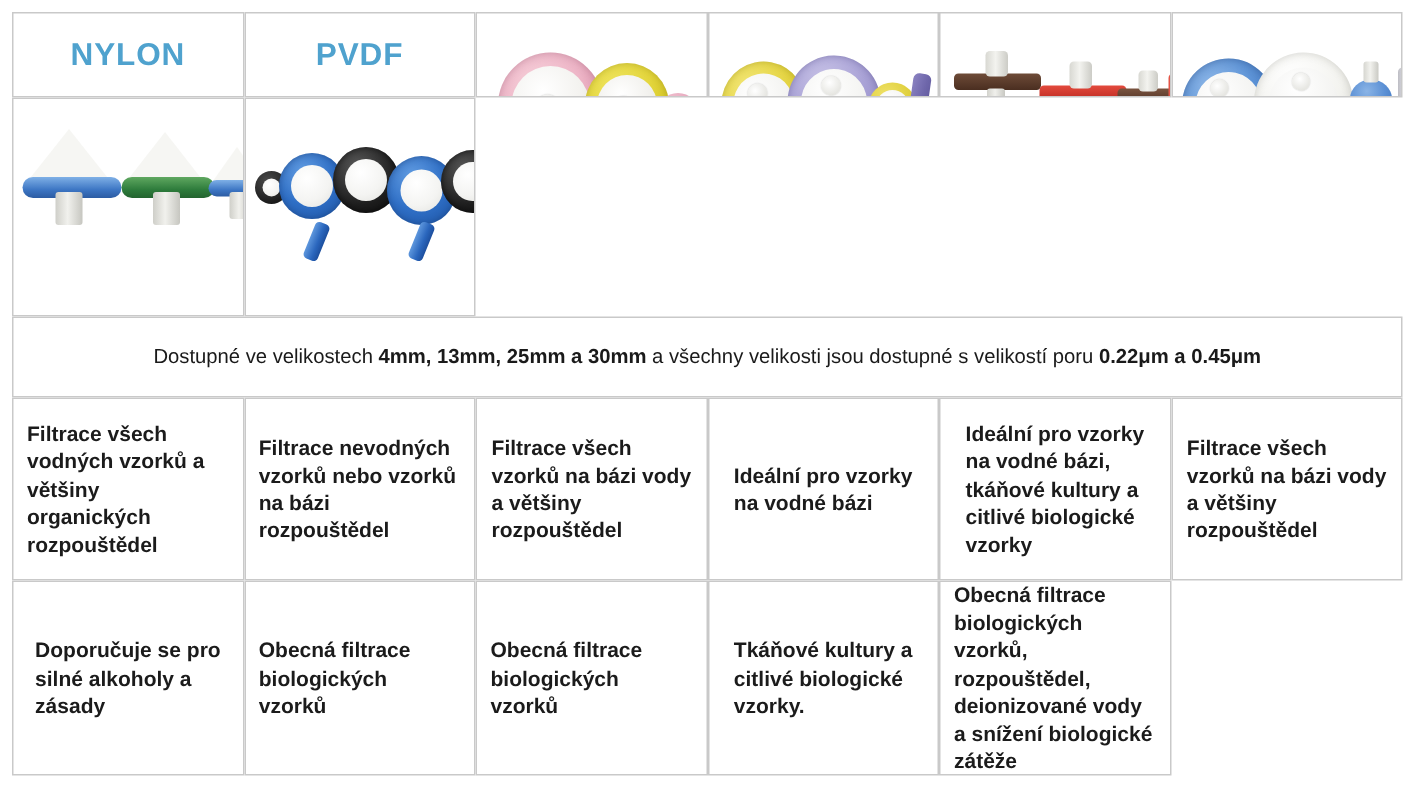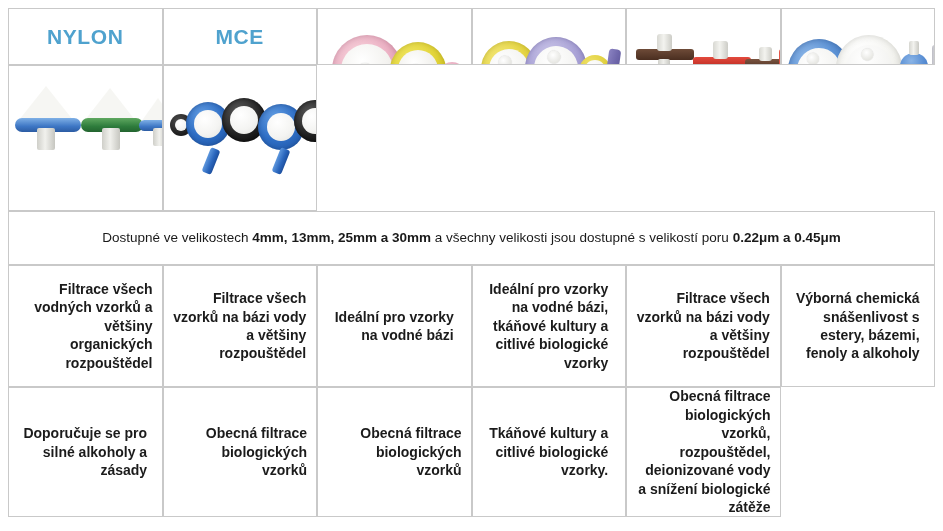--- a/index.html
+++ b/index.html
@@ -28,21 +28,21 @@
     grid-template-columns: repeat(6, 1fr);
     grid-template-rows: 57px 146px 54px 122px 130px;
     box-sizing: border-box;
   }
   .cell {
     border: 1px solid #c9c9c9;
     box-sizing: border-box;
     display: flex;
     align-items: center;
     justify-content: center;
-    text-align: right;
+    text-align: left;
     background: #ffffff;
     overflow: hidden;
   }
   
   .hdr {
     font-size: 21px;
     font-weight: bold;
     letter-spacing: 0.6px;
     color: #4fa2ce;
   }
@@ -99,21 +99,21 @@
 </head>
 <body>
 
 <div class="sheet">
   <div class="grid">
 
     <div class="cell hdr">
       <span>NYLON</span>
     </div>
     <div class="cell hdr">
-      <span>MCE</span>
+      <span>PVDF</span>
     </div>
 
     <div class="cell imgcell">
       <div class="imgstage">
         <div class="part disc" style="left:14px;top:26px;width:70px;height:70px;
              background:radial-gradient(circle at 36% 30%, #f6cfd9 0%, #edb4c6 45%, #d98fa8 78%, #c87f99 100%);
              box-shadow:inset 0 0 6px rgba(150,90,115,.45);">
           <div class="inner" style="left:9px;top:9px;width:52px;height:52px;
                background:radial-gradient(circle at 40% 32%, #ffffff 0%, #f3f2ef 55%, #dedcd6 100%);"></div>
           <div class="hubdot" style="left:25px;top:28px;width:16px;height:16px;"></div>
@@ -285,20 +285,25 @@
       </div>
     </div>
 
     <div class="cell txt">
       <span>Filtrace všech
 vodných vzorků a
 většiny organických
 rozpouštědel</span>
     </div>
     <div class="cell txt">
+      <span>Filtrace nevodných
+vzorků nebo vzorků
+na bázi rozpouštědel</span>
+    </div>
+    <div class="cell txt">
       <span>Filtrace všech
 vzorků na bázi vody
 a většiny
 rozpouštědel</span>
     </div>
     <div class="cell txt">
       <span>Ideální pro vzorky
 na vodné bázi</span>
     </div>
     <div class="cell txt">
@@ -308,26 +313,20 @@
 citlivé biologické
 vzorky</span>
     </div>
     <div class="cell txt">
       <span>Filtrace všech
 vzorků na bázi vody
 a většiny
 rozpouštědel</span>
     </div>
 
-    <div class="cell txt">
-      <span>Výborná chemická
-snášenlivost s
-estery, bázemi,
-fenoly a alkoholy</span>
-    </div>
     <div class="cell txt">
       <span>Doporučuje se pro
 silné alkoholy a
 zásady</span>
     </div>
     <div class="cell txt">
       <span>Obecná filtrace
 biologických vzorků</span>
     </div>
     <div class="cell txt">

